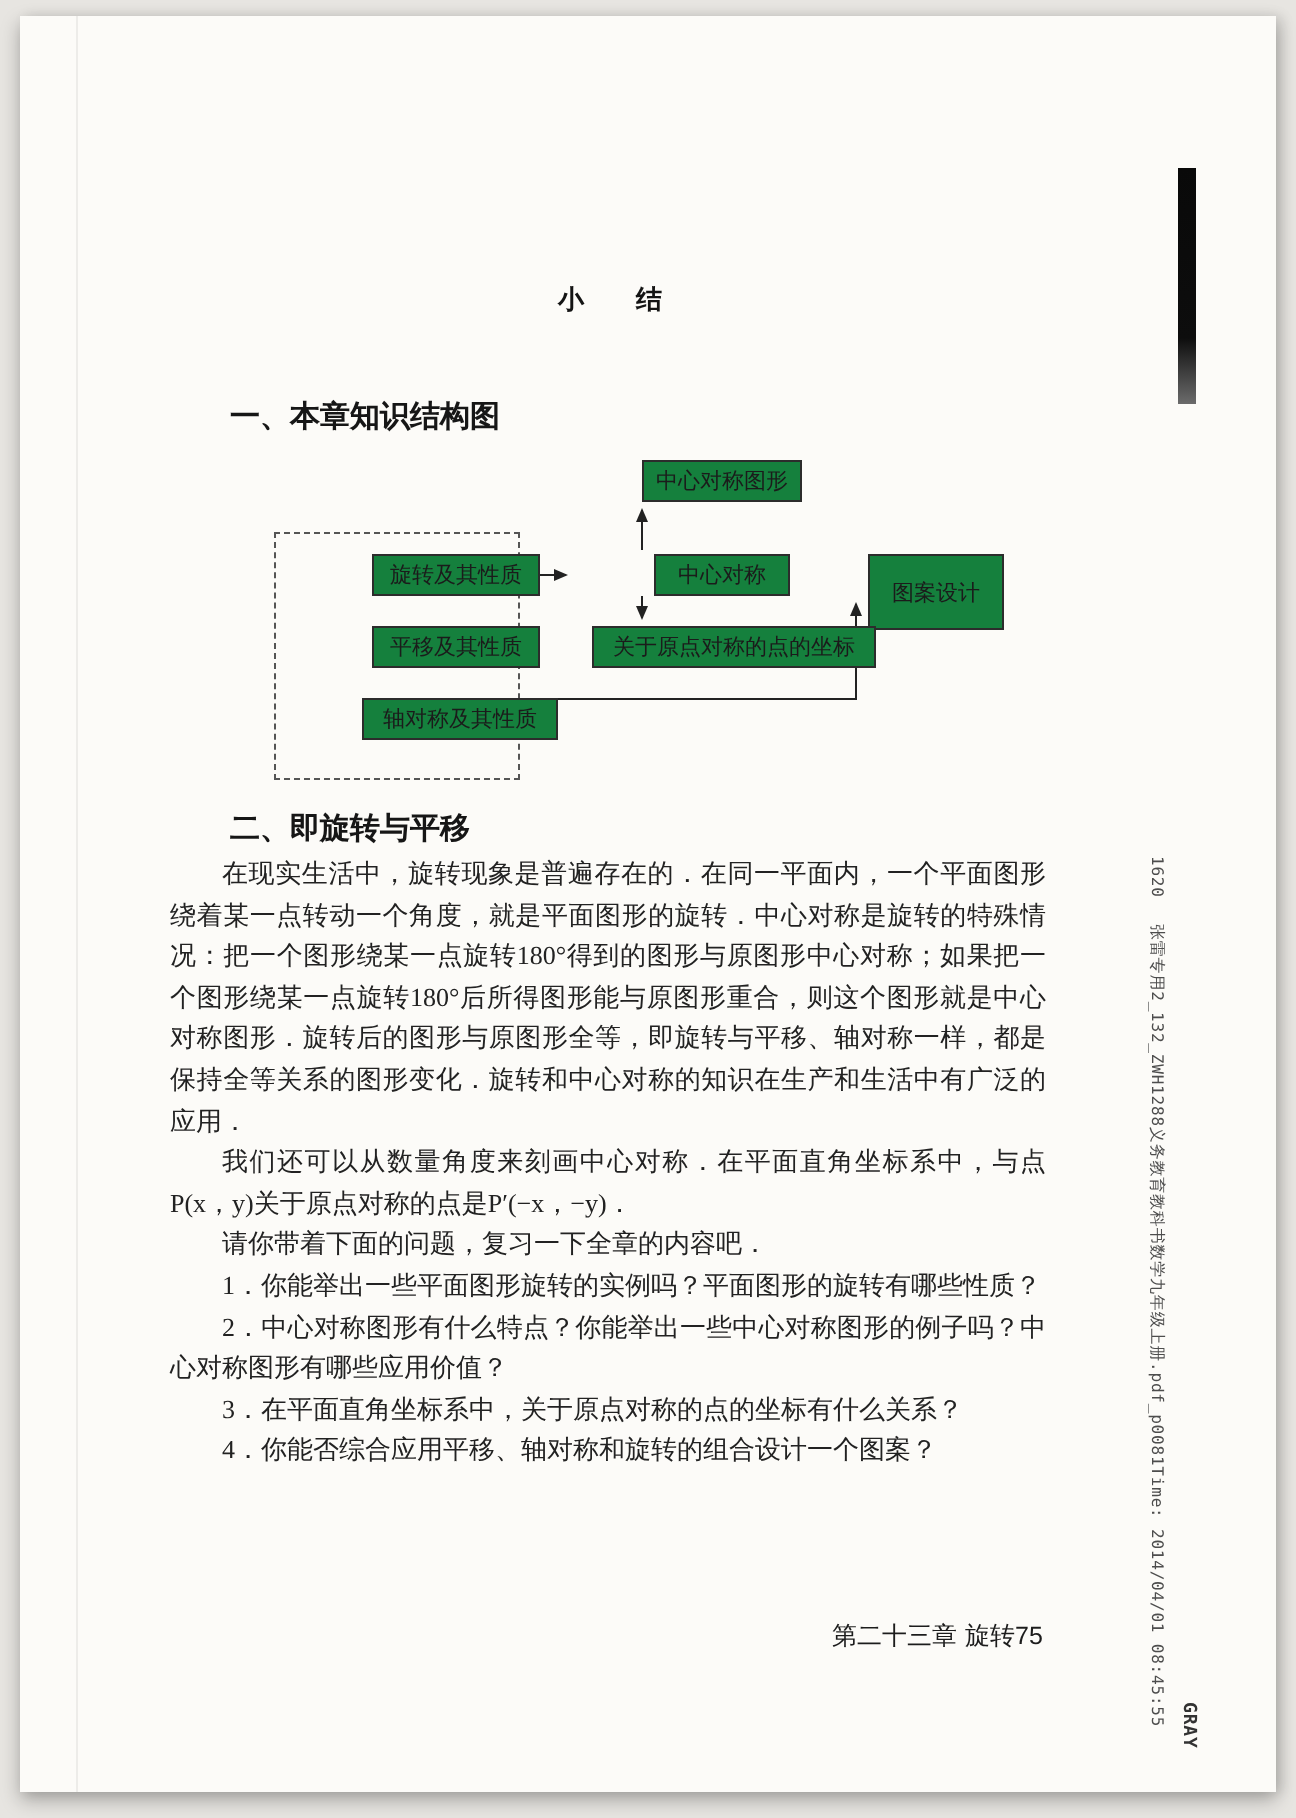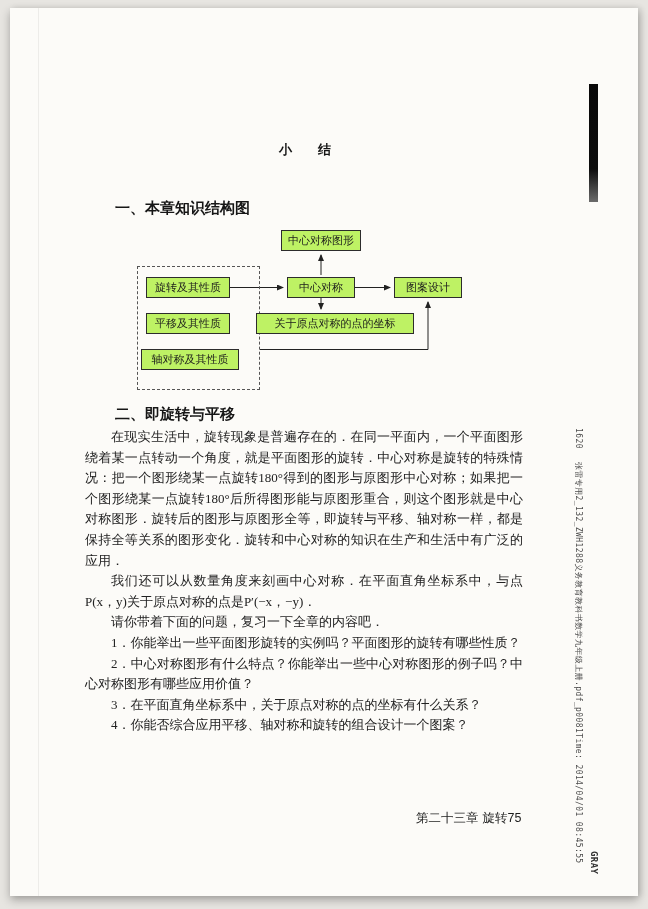--- a/index.html
+++ b/index.html
@@ -36,24 +36,25 @@
     font-weight:bold; font-size:15px; color:#161616;
   }
   .sec1 { left:115px; top:199px;text-align:right; }
   .sec2 { left:115px; top:405px; }
 
   .diagram { position:absolute; left:137px; top:228px; width:345px; height:172px; }
   .diagram svg { position:absolute; left:0; top:0; }
   .node {
     position:absolute;
     border:1px solid #2c2c2c;
-    background:#bef264;
+    background:#15803d;
     display:flex; align-items:center; justify-content:center;
     font-size:11px; color:#1b1b1b; white-space:nowrap;
     font-family:Liberation Sans, sans-serif;
+    margin-left:40px;
   }
   .dashed-group {
     position:absolute; left:0; top:38px; width:123px; height:124px;
     border:1px dashed #555;
   }
 
   .review-text { position:absolute; left:85px; top:427px; width:438px; }
   .review-text p {
     font-size:13px; line-height:20.6px; color:#222;
     text-align:justify; text-indent:2em;
@@ -105,22 +106,22 @@
       <polyline points="123,121.5 291,121.5 291,74" fill="none" stroke="#222" stroke-width="1" marker-end="url(#arr)"></polyline>
     </svg>
 
     <div class="dashed-group"></div>
 
     <div class="node" style="left:144px; top:2px; width:80px; height:21px;">中心对称图形</div>
     <div class="node" style="left:9px; top:49px; width:84px; height:21px;">旋转及其性质</div>
     <div class="node" style="left:9px; top:85px; width:84px; height:21px;">平移及其性质</div>
     <div class="node" style="left:4px; top:121px; width:98px; height:21px;">轴对称及其性质</div>
     <div class="node" style="left:150px; top:49px; width:68px; height:21px;">中心对称</div>
-    <div class="node" style="left:257px; top:49px; width:68px; height:21px;">图案设计</div>
-    <div class="node" style="left:119px; top:85px; width:158px; height:21px;">关于原点对称的点的坐标</div>
+    <div class="node" style="left:257px; top:49px; width:68px; height:38px;">图案设计</div>
+    <div class="node" style="left:119px; top:85px; width:142px; height:21px;">关于原点对称的点的坐标</div>
   </div>
 
   <h2 class="sec-heading sec2">二、即旋转与平移</h2>
 
   <div class="review-text">
     <p>在现实生活中，旋转现象是普遍存在的．在同一平面内，一个平面图形绕着某一点转动一个角度，就是平面图形的旋转．中心对称是旋转的特殊情况：把一个图形绕某一点旋转180°得到的图形与原图形中心对称；如果把一个图形绕某一点旋转180°后所得图形能与原图形重合，则这个图形就是中心对称图形．旋转后的图形与原图形全等，即旋转与平移、轴对称一样，都是保持全等关系的图形变化．旋转和中心对称的知识在生产和生活中有广泛的应用．</p>
     <p>我们还可以从数量角度来刻画中心对称．在平面直角坐标系中，与点P(x，y)关于原点对称的点是P′(−x，−y)．</p>
     <p>请你带着下面的问题，复习一下全章的内容吧．</p>
     <p>1．你能举出一些平面图形旋转的实例吗？平面图形的旋转有哪些性质？</p>
     <p>2．中心对称图形有什么特点？你能举出一些中心对称图形的例子吗？中心对称图形有哪些应用价值？</p>

